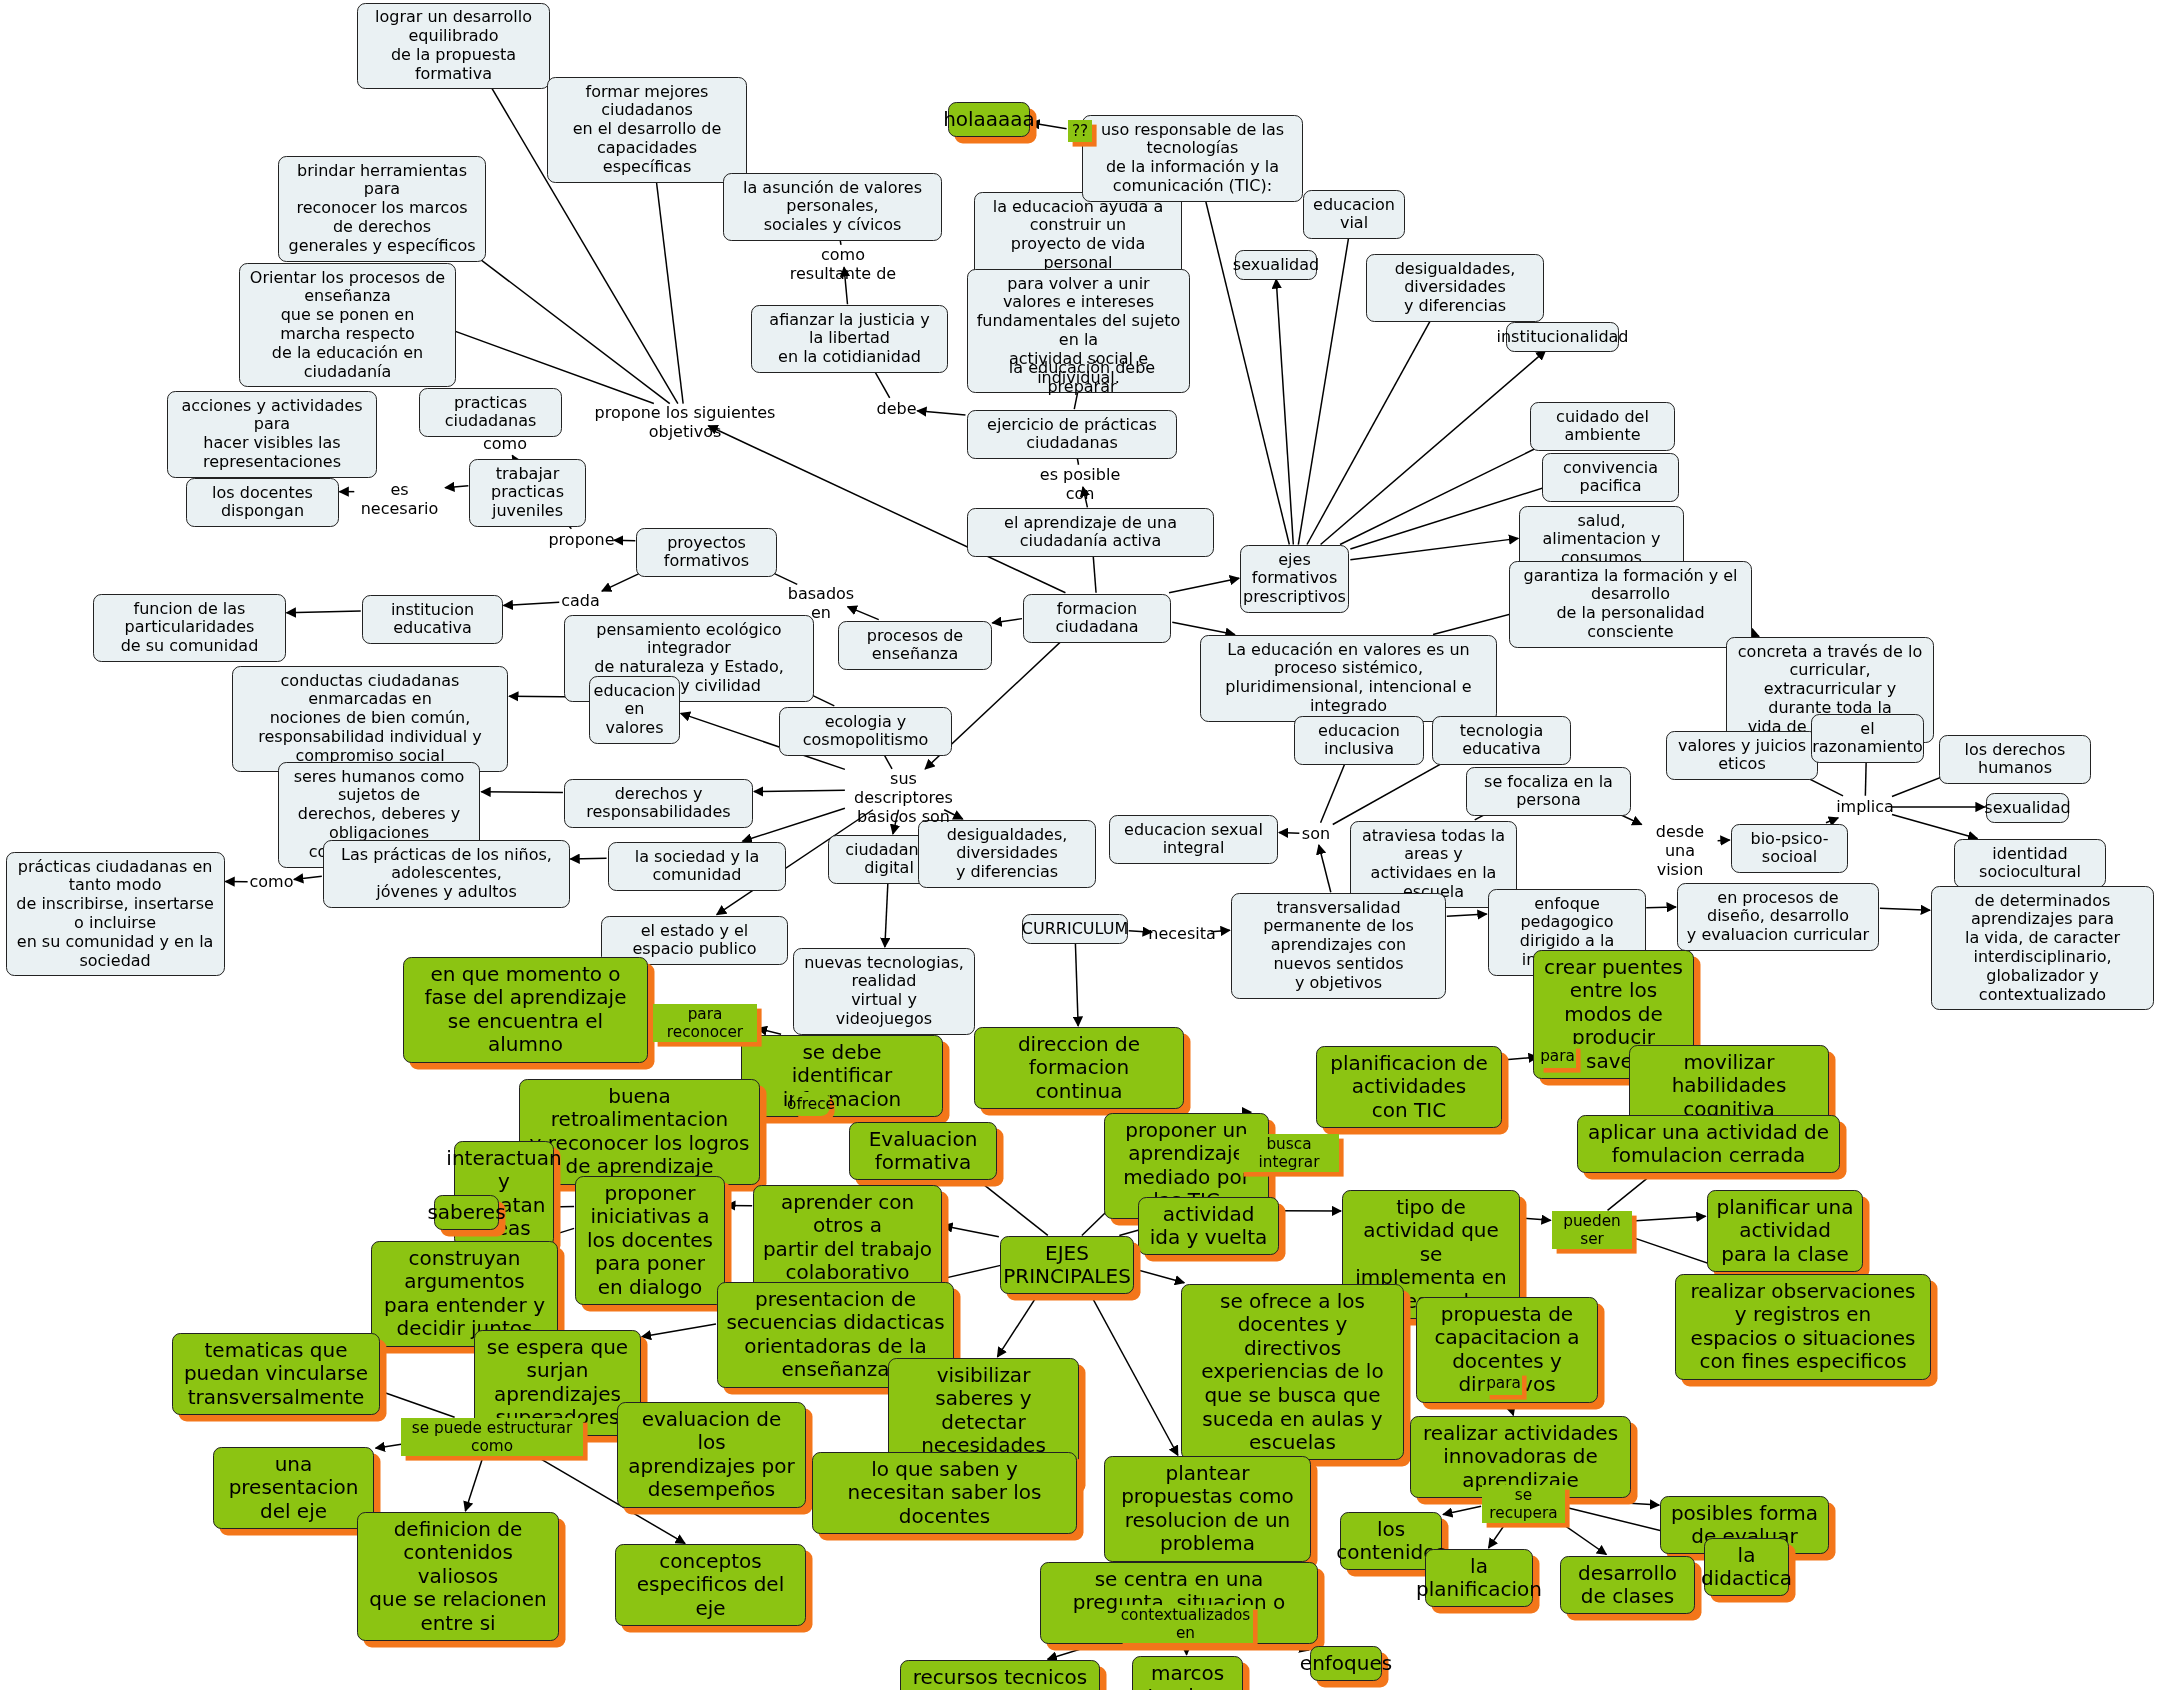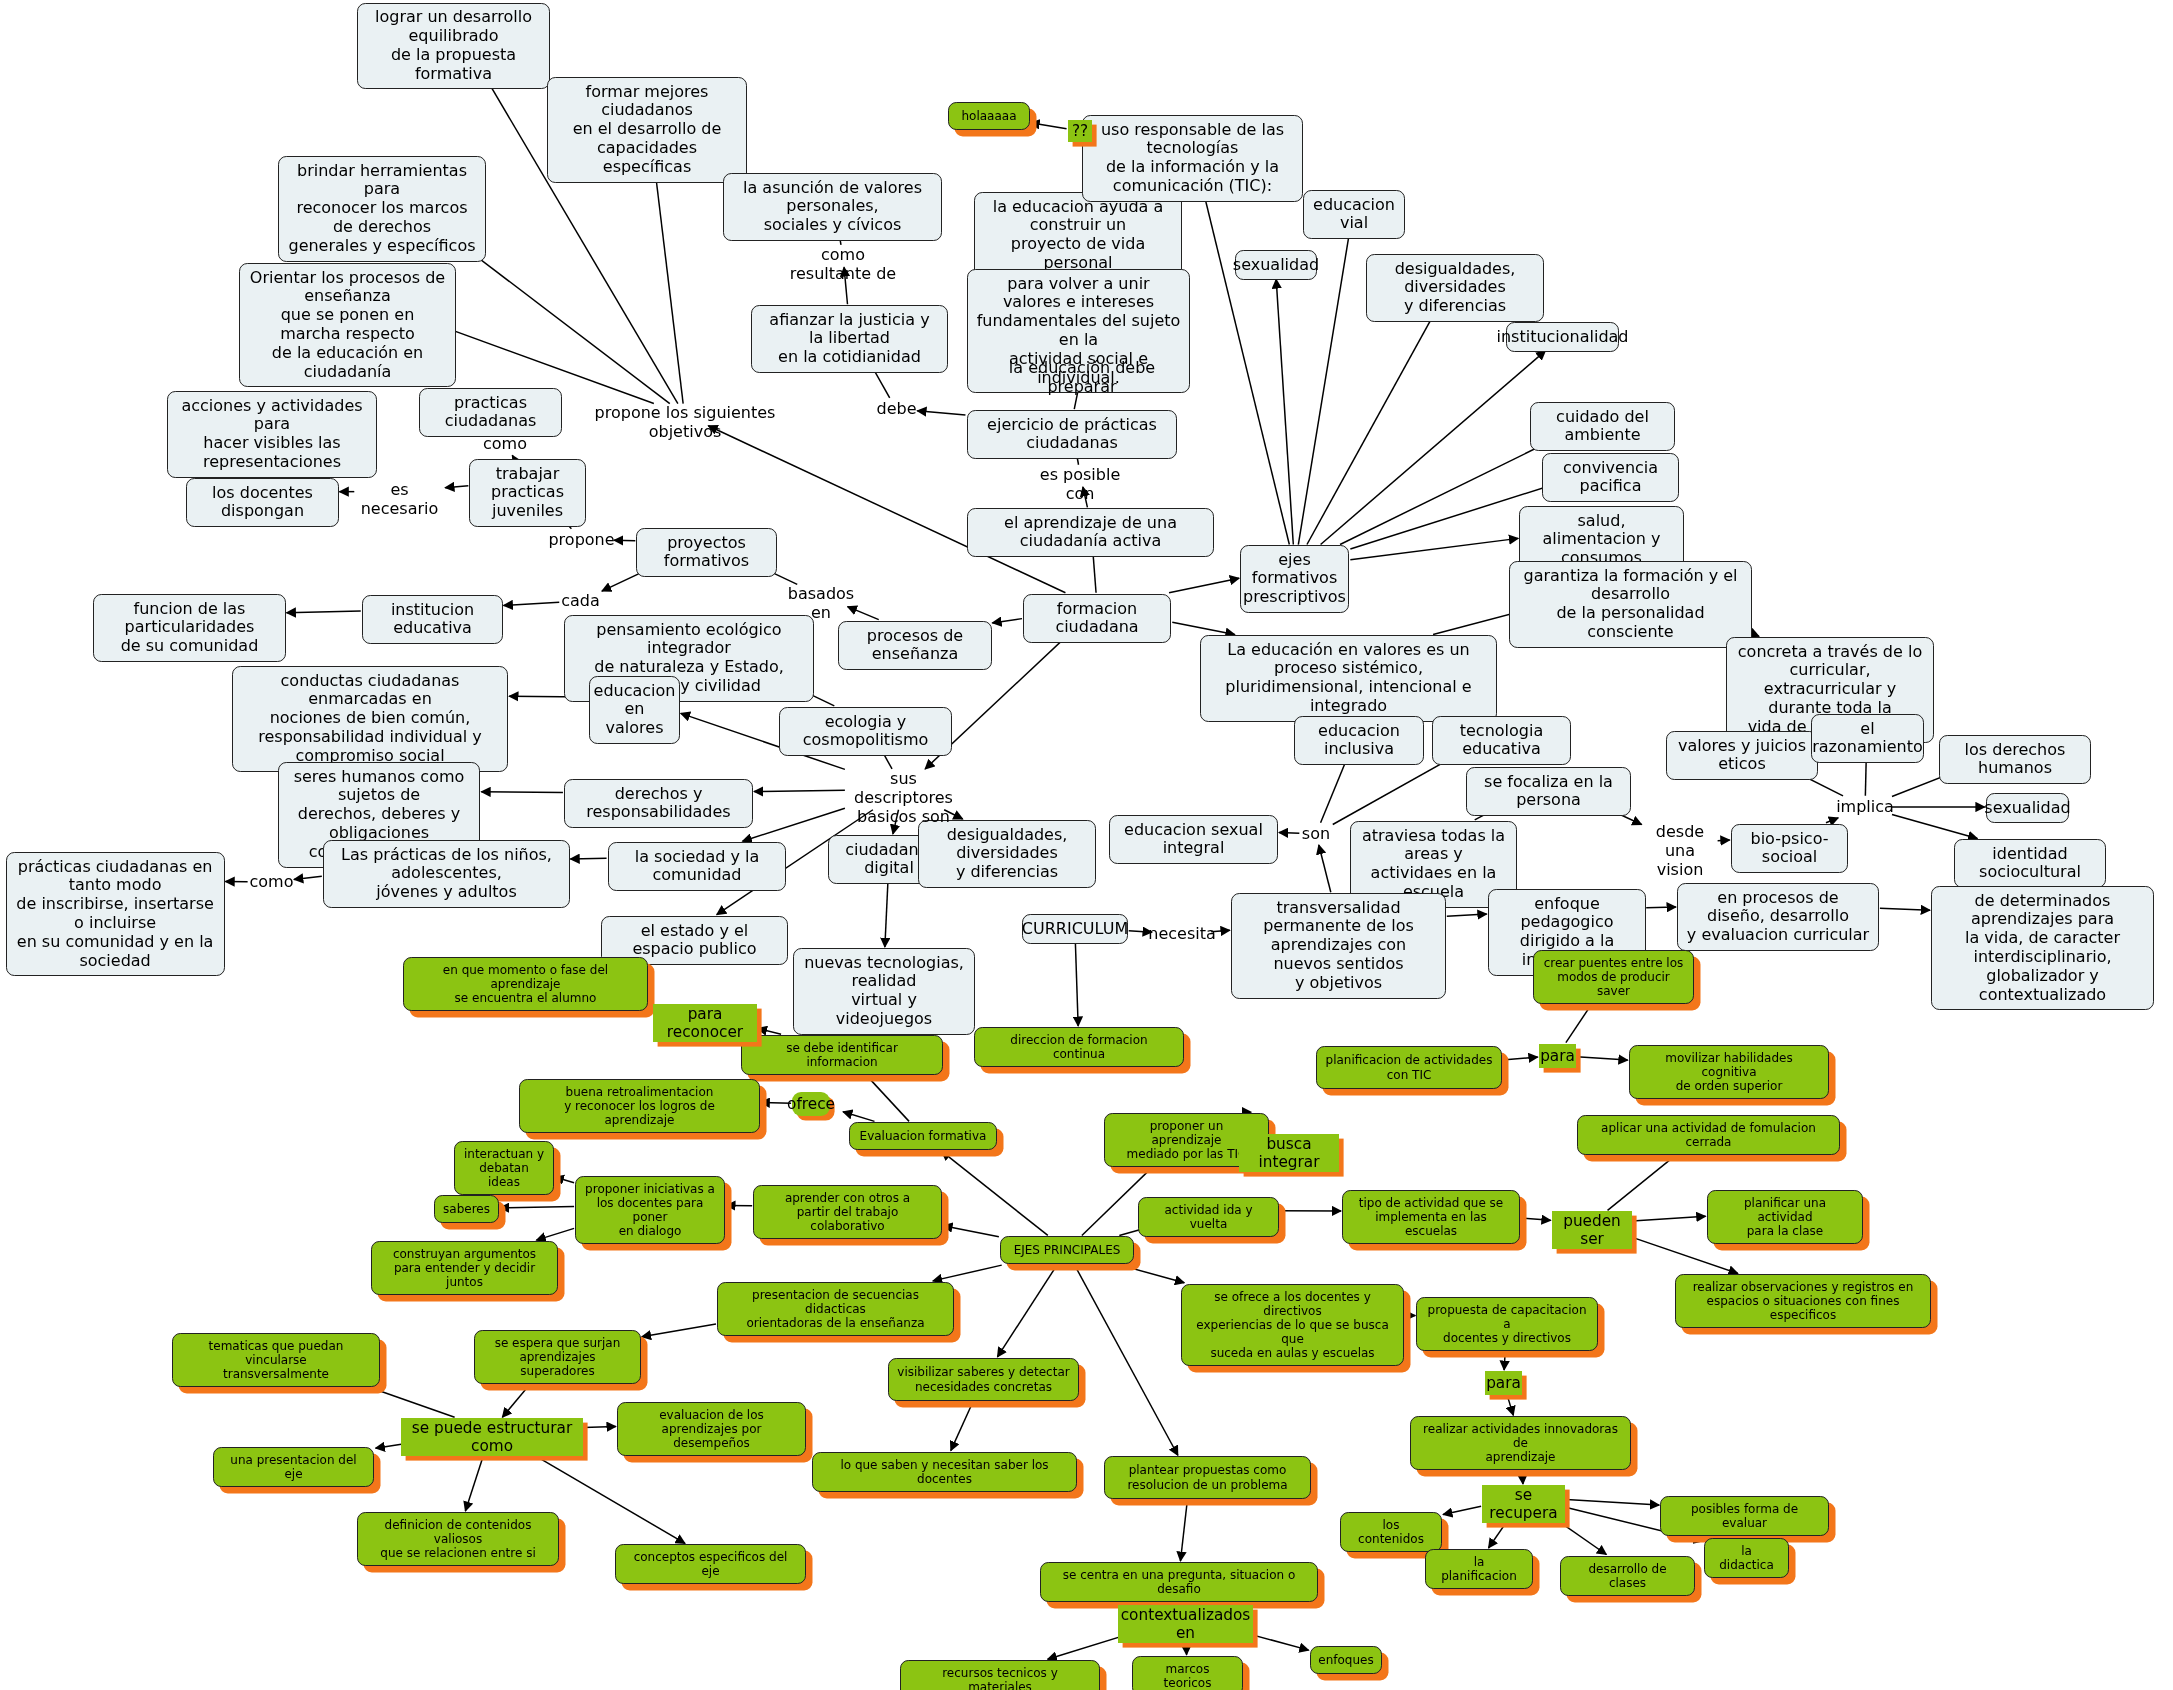--- a/index.html
+++ b/index.html
@@ -23,21 +23,21 @@
     border:1.4px solid #222;
     border-radius:8.3px;
     font-size:16px;
     padding:4.6px 8.3px;
   }
   
   .node.green{
     background:#8cc412;
     border:1.4px solid #222;
     border-radius:8.3px;
-    font-size:12px;
+    font-size:20px;
     padding:4.6px 8.3px;
     box-shadow:6.5px 6.5px 0 0 #f3761a;
   }
   
   .node.glink{
     background:#8cc412;
     border:none;
     border-radius:0;
     font-size:15.3px;
     padding:0.9px 3.7px;

